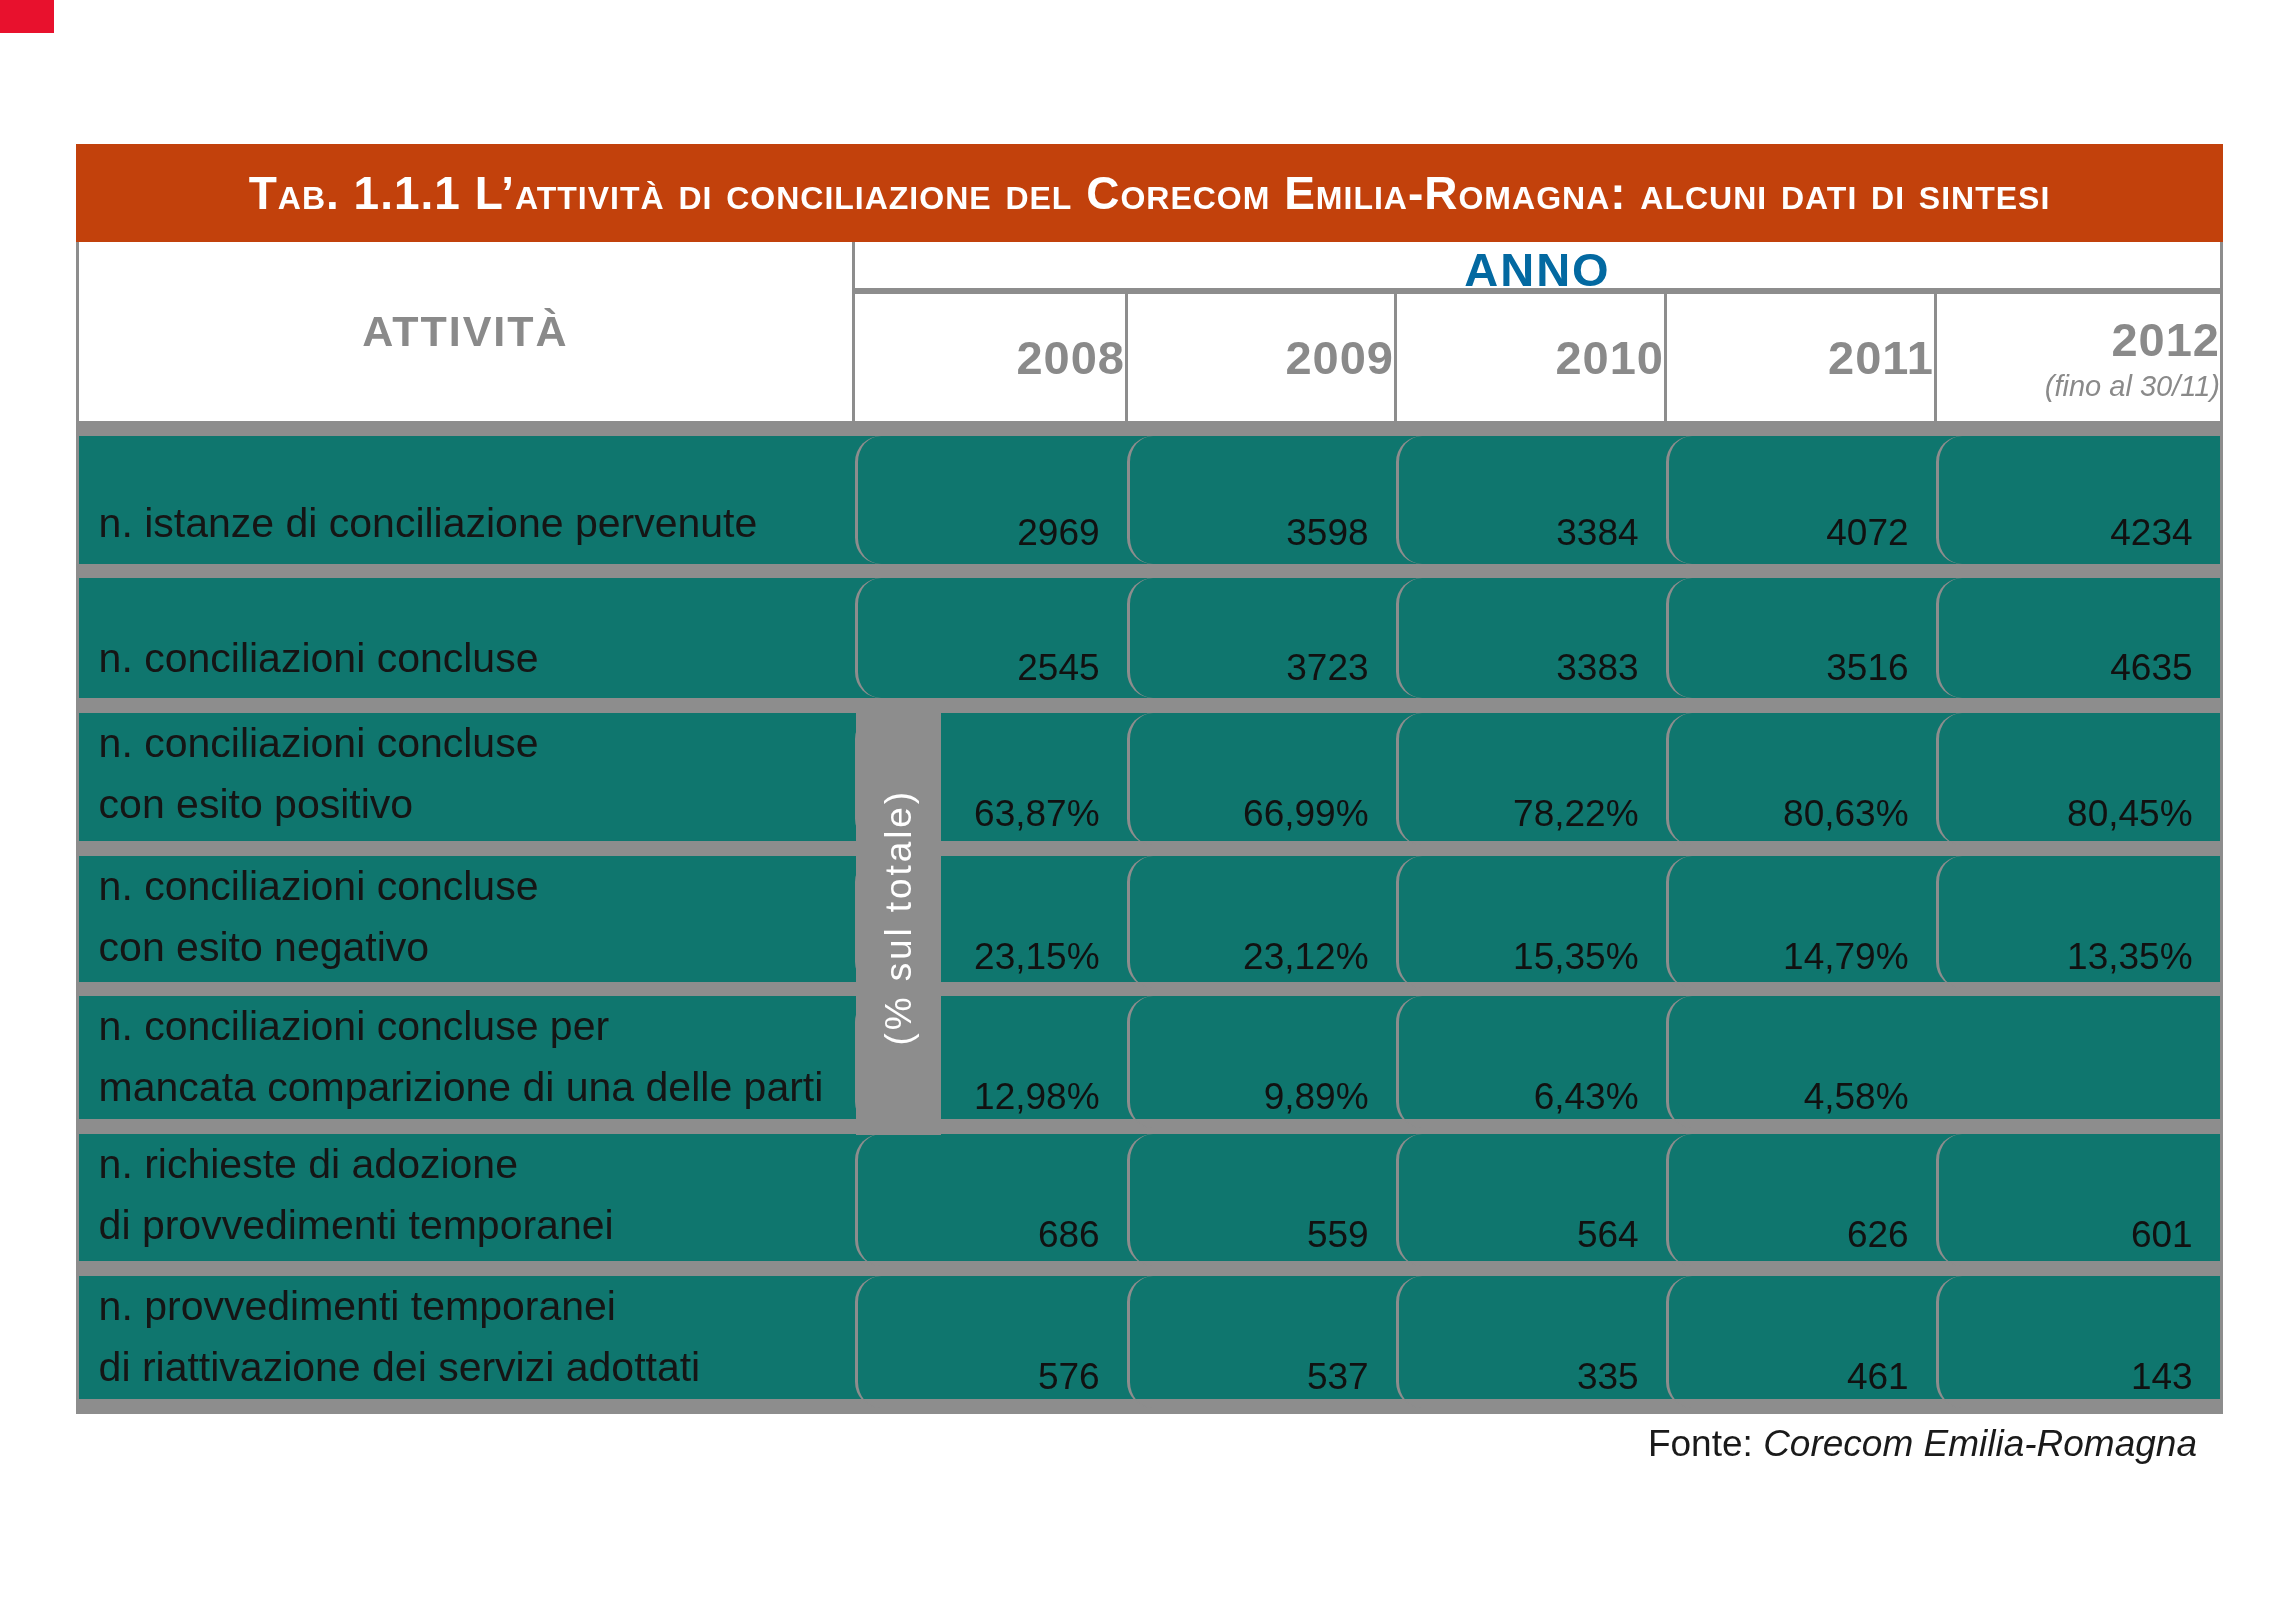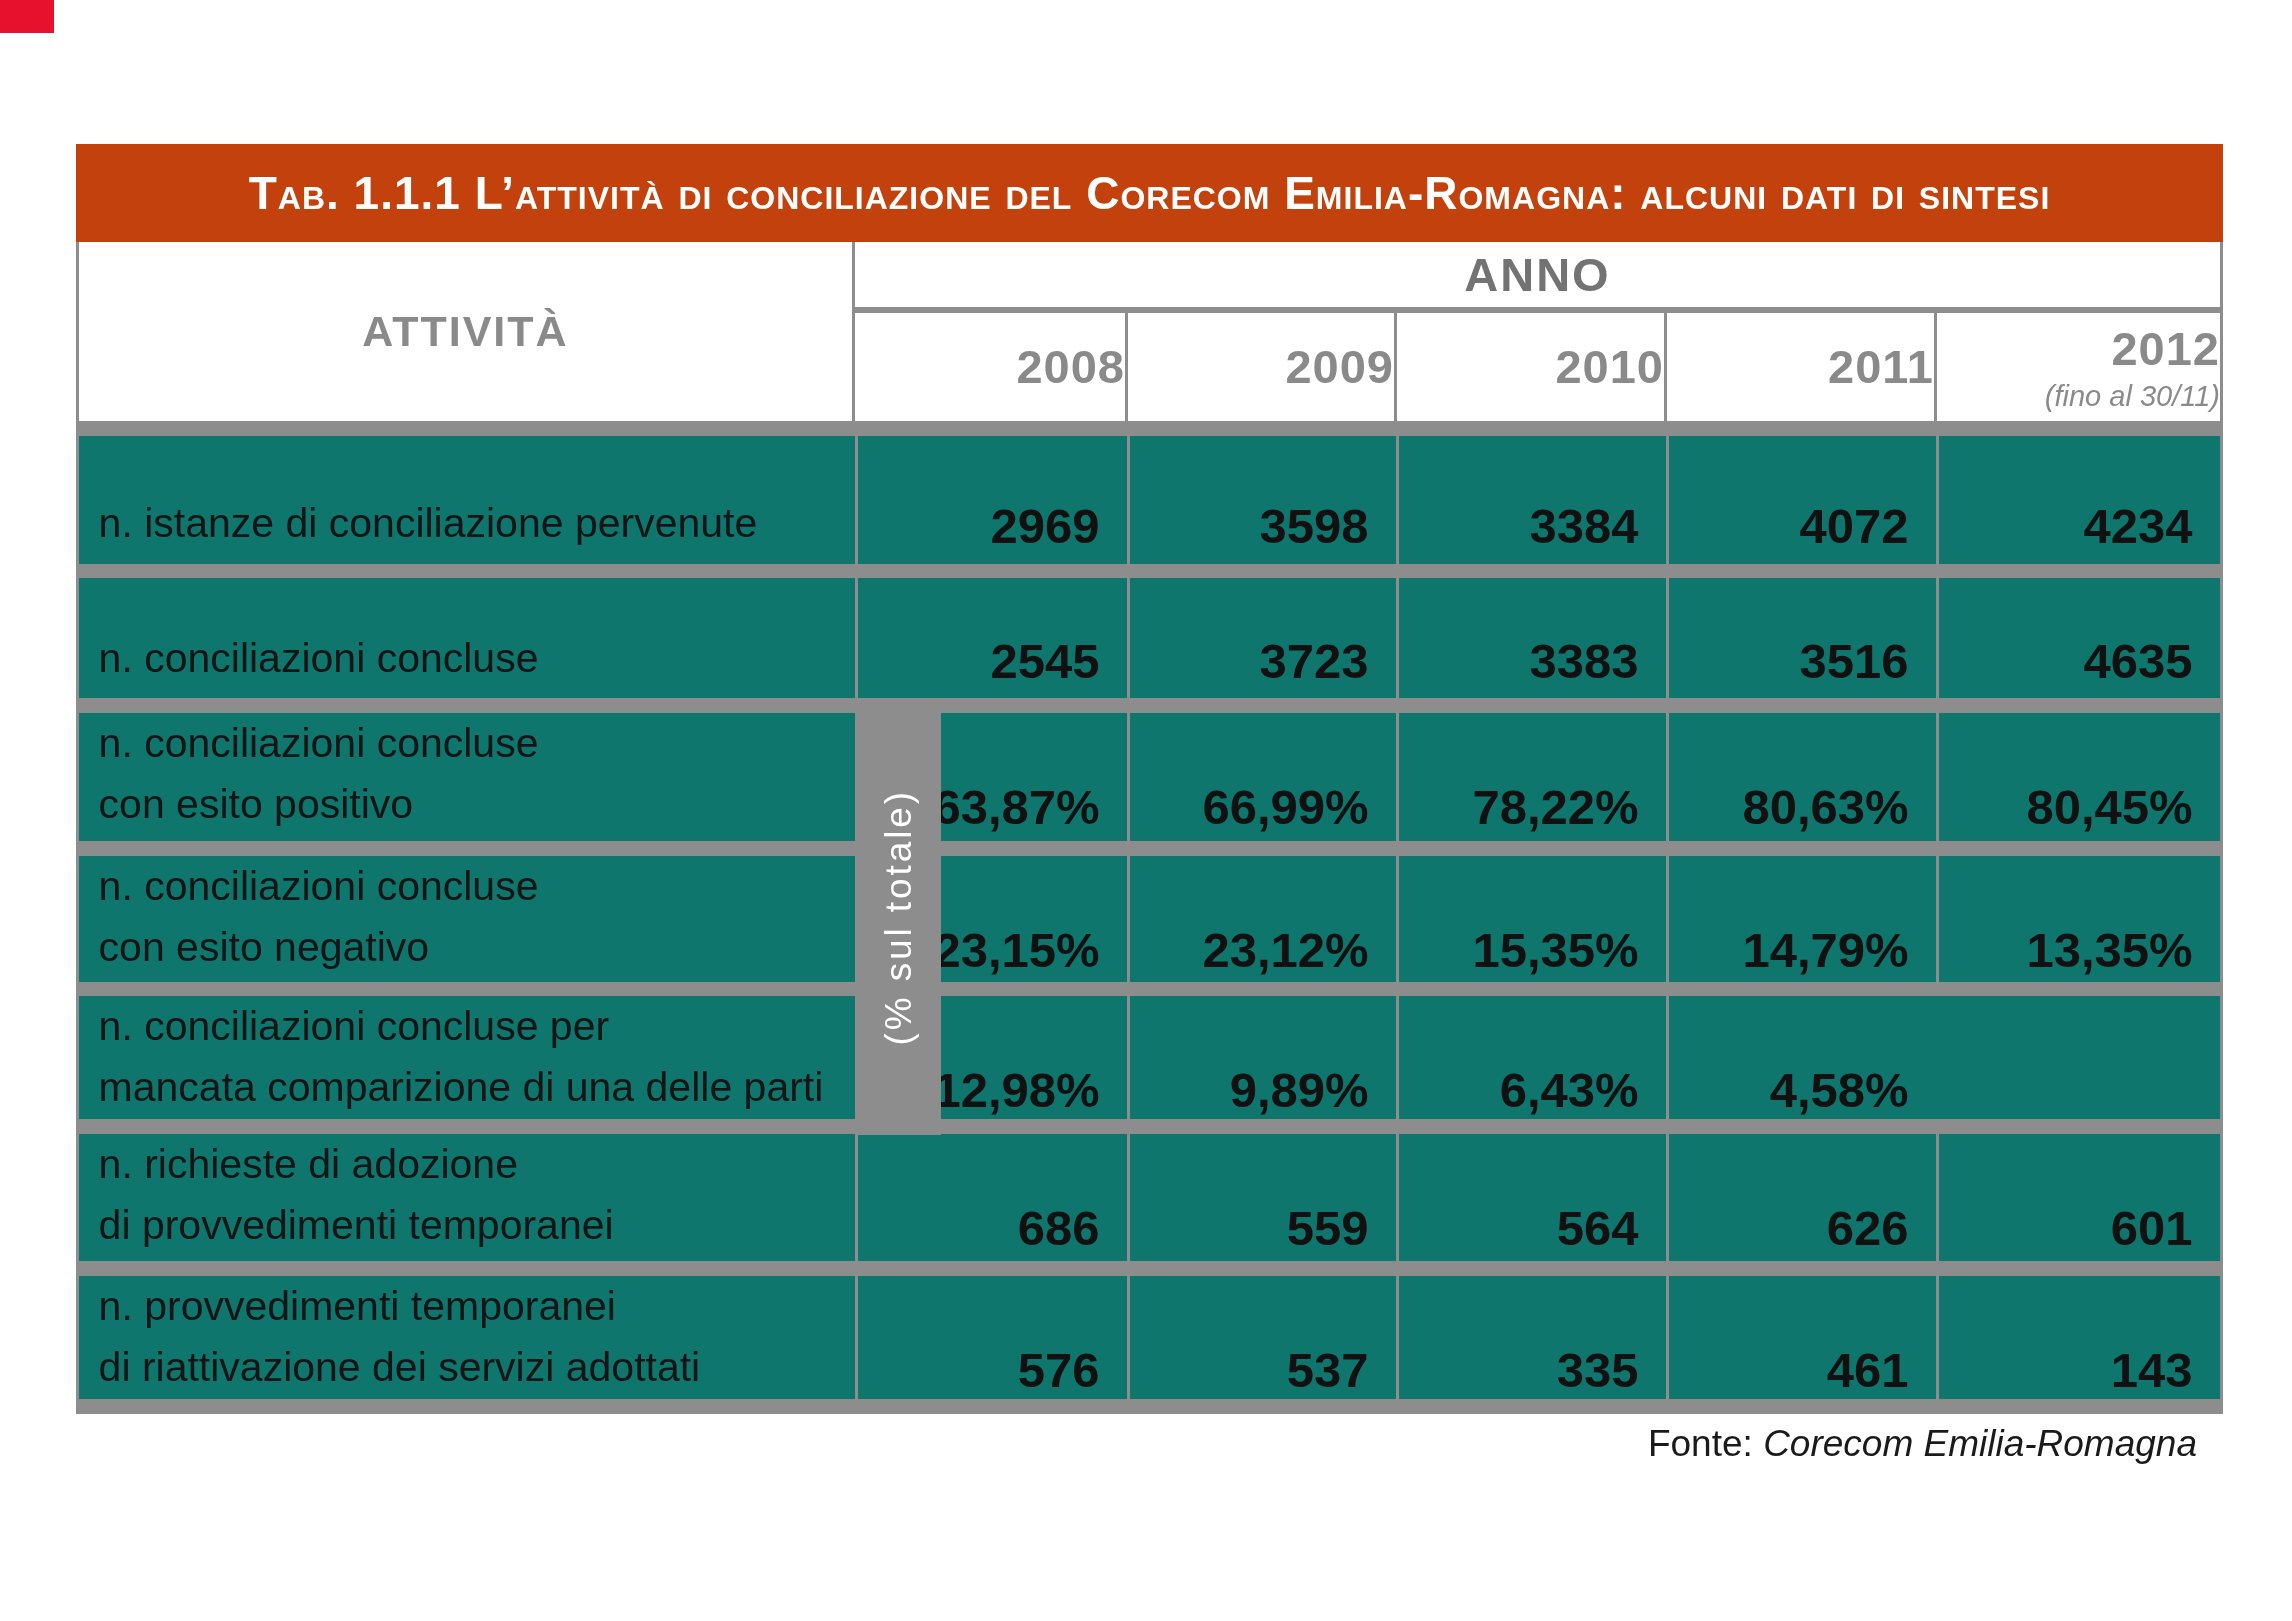--- a/index.html
+++ b/index.html
@@ -18,22 +18,22 @@
     display:flex;height:179px;box-sizing:border-box;background:#fff;
     border-left:3.9px solid #8d8d8d;border-right:3.9px solid #8d8d8d;
   }
   .att-cell{
     width:776px;box-sizing:border-box;border-right:3.9px solid #8d8d8d;
     display:flex;align-items:center;justify-content:center;
     color:#8a8a8a;font-weight:bold;font-size:43px;letter-spacing:2px;
   }
   .yr-area{flex:1;display:flex;flex-direction:column;}
   .anno-cell{
-    height:65px;display:flex;align-items:center;justify-content:center;
-    color:#737373;font-weight:bold;font-size:47px;letter-spacing:2px;
+    height:46px;display:flex;align-items:flex-start;justify-content:center;
+    color:#0369a1;font-weight:bold;font-size:47px;letter-spacing:2px;
   }
   .anno-divider{height:5.9px;background:#8d8d8d;}
   .years-row{flex:1;display:grid;grid-template-columns:270px 269px 270px 270px 1fr;}
   .year-cell{
     display:flex;flex-direction:column;align-items:flex-end;justify-content:center;
     color:#8a8a8a;font-weight:bold;font-size:47px;box-sizing:border-box;letter-spacing:1px;
   }
   .year-cell + .year-cell{border-left:3.9px solid #8d8d8d;}
   .year-note{font-weight:normal;font-style:italic;font-size:29px;letter-spacing:0;margin-top:3.9px;}
   .band{height:14.7px;background:#8d8d8d;}
@@ -43,21 +43,21 @@
     border-left:3.9px solid #8d8d8d;border-right:3.9px solid #8d8d8d;
   }
   .lbl-cell{
     display:flex;flex-direction:column;justify-content:flex-end;
     padding:0 0 9.8px 19.6px;color:#151515;font-size:41px;line-height:61px;
   }
   .lbl-line{display:block;white-space:nowrap;}
   .val-cell{
     display:flex;align-items:flex-end;justify-content:flex-end;
     box-sizing:border-box;border-left:3.9px solid #8d8d8d;
-    padding:0 27.4px 9.8px 0;color:#111111;font-weight:bold;font-size:49px;
+    padding:0 27.4px 9.8px 0;color:#111111;font-weight:normal;font-size:37px;border-radius:26px;
   }
   .pct-bar{
     position:absolute;left:780px;top:555px;width:85px;height:436px;background:#8d8d8d;
     display:flex;align-items:center;justify-content:center;
   }
   .pct-bar span{
     writing-mode:vertical-rl;transform:rotate(180deg);
     color:#ffffff;font-size:37px;letter-spacing:2.9px;white-space:nowrap;
   }
   .source-line{

